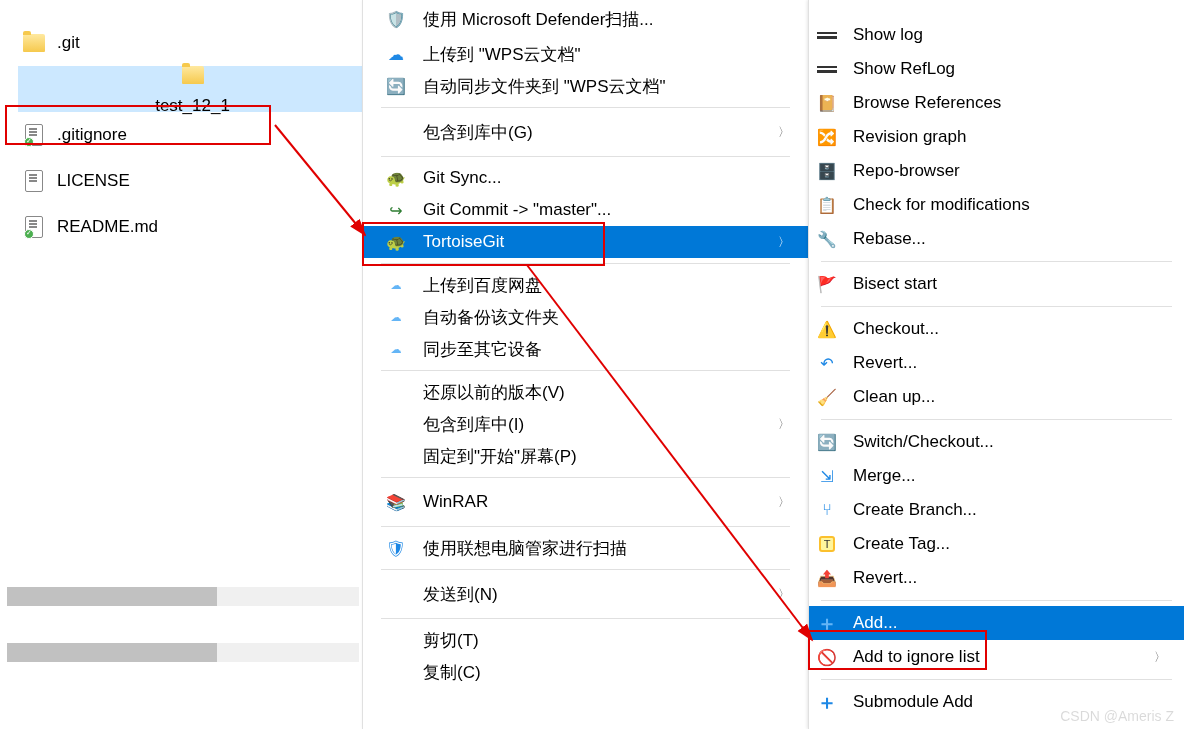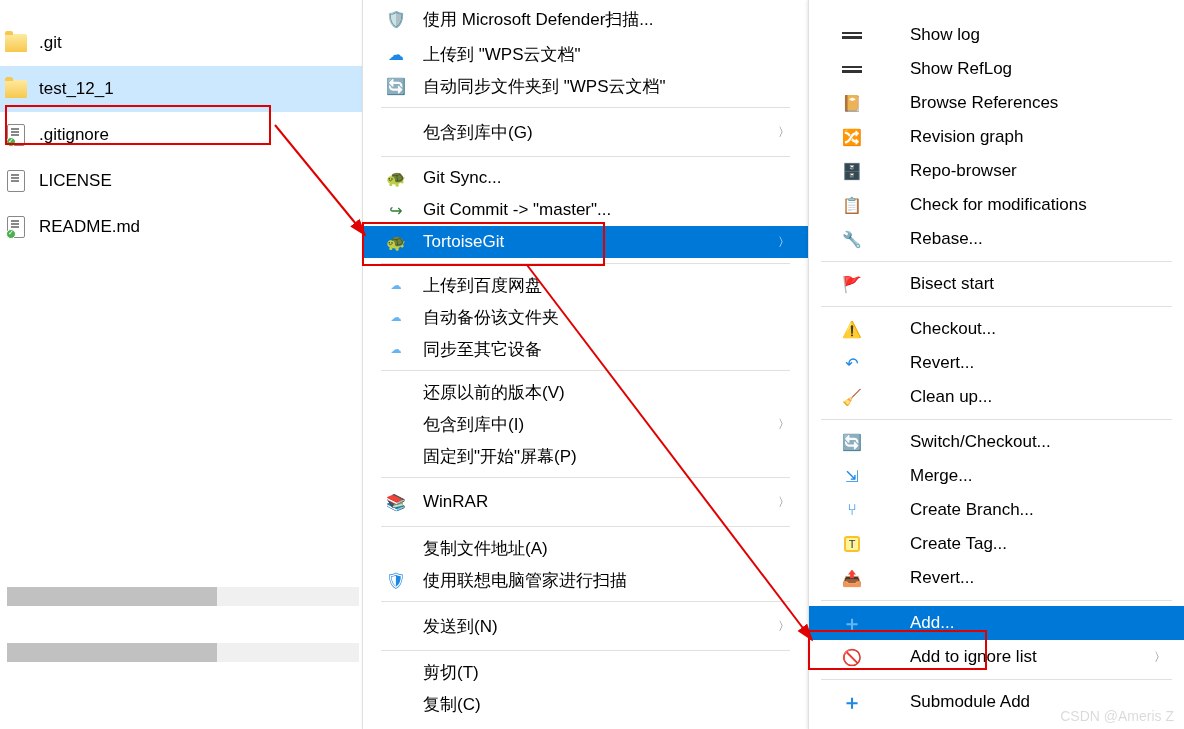--- a/index.html
+++ b/index.html
@@ -1,20 +1,20 @@
 <!DOCTYPE html>
 <html><head>
   <meta charset="utf-8">
   <style>
     * { margin: 0; padding: 0; box-sizing: border-box; font-family: "Segoe UI", "Microsoft YaHei", sans-serif; }
     body { background: #fff; width: 1184px; height: 729px; overflow: hidden; position: relative; font-size: 17px; color: #000; }
     
-    .file-pane { position: absolute; left: 0; top: 0; width: 362px; height: 729px; padding-top: 20px; }
+    .file-pane { position: absolute; left: 0; top: 0; width: 362px; height: 729px; padding-top: 20px; padding-left: 18px; }
     .file-item { display: flex; align-items: center; height: 46px; padding-left: 5px; gap: 12px; position: relative; }
-    .file-item.selected { background: #CCE8FF; }
+    .file-item.selected { background: #CCE8FF; flex-direction: column; }
     .file-icon { width: 22px; height: 22px; display: flex; align-items: center; justify-content: center; }
     .folder-icon { width: 22px; height: 18px; background: linear-gradient(180deg, #FFE9A0 0%, #F6C94D 100%); border-radius: 2px 2px 1px 1px; position: relative; }
     .folder-icon::before { content: ""; position: absolute; top: -3px; left: 0; width: 8px; height: 4px; background: #F6C94D; border-radius: 2px 2px 0 0; }
     .file-doc { width: 18px; height: 22px; background: #fff; border: 1.5px solid #888; border-radius: 2px; position: relative; }
     .file-doc::after { content: ""; position: absolute; top: 3px; left: 3px; width: 8px; height: 1.5px; background: #888; box-shadow: 0 3px 0 #888, 0 6px 0 #888; }
     .overlay-check { position: absolute; bottom: -2px; left: -2px; width: 10px; height: 10px; background: #4CAF50; border-radius: 50%; border: 1px solid #fff; }
     .overlay-check::after { content: "✓"; color: #fff; font-size: 7px; position: absolute; top: -1px; left: 1px; }
     .red-box { position: absolute; border: 2px solid #E00000; pointer-events: none; }
     .file-list-red { left: 5px; top: 105px; width: 266px; height: 40px; }
     
@@ -26,21 +26,21 @@
     .menu-item { display: flex; align-items: center; height: 32px; padding-left: 20px; position: relative; }
     .menu-item.tall { height: 38px; }
     .menu-item.selected { background: #0078D7; color: #fff; }
     .menu-icon { width: 26px; height: 26px; margin-right: 14px; display: flex; align-items: center; justify-content: center; font-size: 16px; }
     .menu-sep { height: 1px; background: #E0E0E0; margin: 5px 18px; }
     .menu-arrow { position: absolute; right: 18px; font-size: 12px; color: #666; }
     .menu-item.selected .menu-arrow { color: #fff; }
     .tortoise-red { left: 362px; top: 222px; width: 243px; height: 44px; }
     
     .submenu { position: absolute; left: 808px; top: 0; width: 376px; background: #fff; height: 729px; border-left: 1px solid #E0E0E0; box-shadow: -1px 0 3px rgba(0,0,0,0.1); }
-    .submenu .menu-item { height: 34px; padding-left: 31px; gap: 32px; }
+    .submenu .menu-item { height: 34px; padding-left: 6px; }
     .submenu .menu-icon { width: 24px; height: 24px; margin-right: 14px; }
     .submenu .menu-sep { margin: 5px 12px; }
     .add-red { left: 808px; top: 630px; width: 179px; height: 40px; }
     
     svg.arrow-line { position: absolute; pointer-events: none; }
     .watermark { position: absolute; right: 10px; bottom: 5px; font-size: 14px; color: rgba(0,0,0,0.15); }
     
     .ic-slider { display: inline-block; width: 20px; }
     .ic-slider::before,.ic-slider::after { content:""; display:block; height:2px; background:#333; margin:2px 0; position:relative; }
     .ic-slider::before { box-shadow: 0 5px 0 #333; }
@@ -154,24 +154,20 @@
     <div class="menu-icon"></div>
     <span>固定到"开始"屏幕(P)</span>
   </div>
   <div class="menu-sep"></div>
   <div class="menu-item tall">
     <div class="menu-icon">📚</div>
     <span>WinRAR</span>
     <span class="menu-arrow">〉</span>
   </div>
   <div class="menu-sep"></div>
-  <div class="menu-item">
-    <div class="menu-icon"></div>
-    <span>复制文件地址(A)</span>
-  </div>
   <div class="menu-item">
     <div class="menu-icon" style="color:#1E88E5">🛡</div>
     <span>使用联想电脑管家进行扫描</span>
   </div>
   <div class="menu-sep"></div>
   <div class="menu-item tall">
     <div class="menu-icon"></div>
     <span>发送到(N)</span>
     <span class="menu-arrow">〉</span>
   </div>

